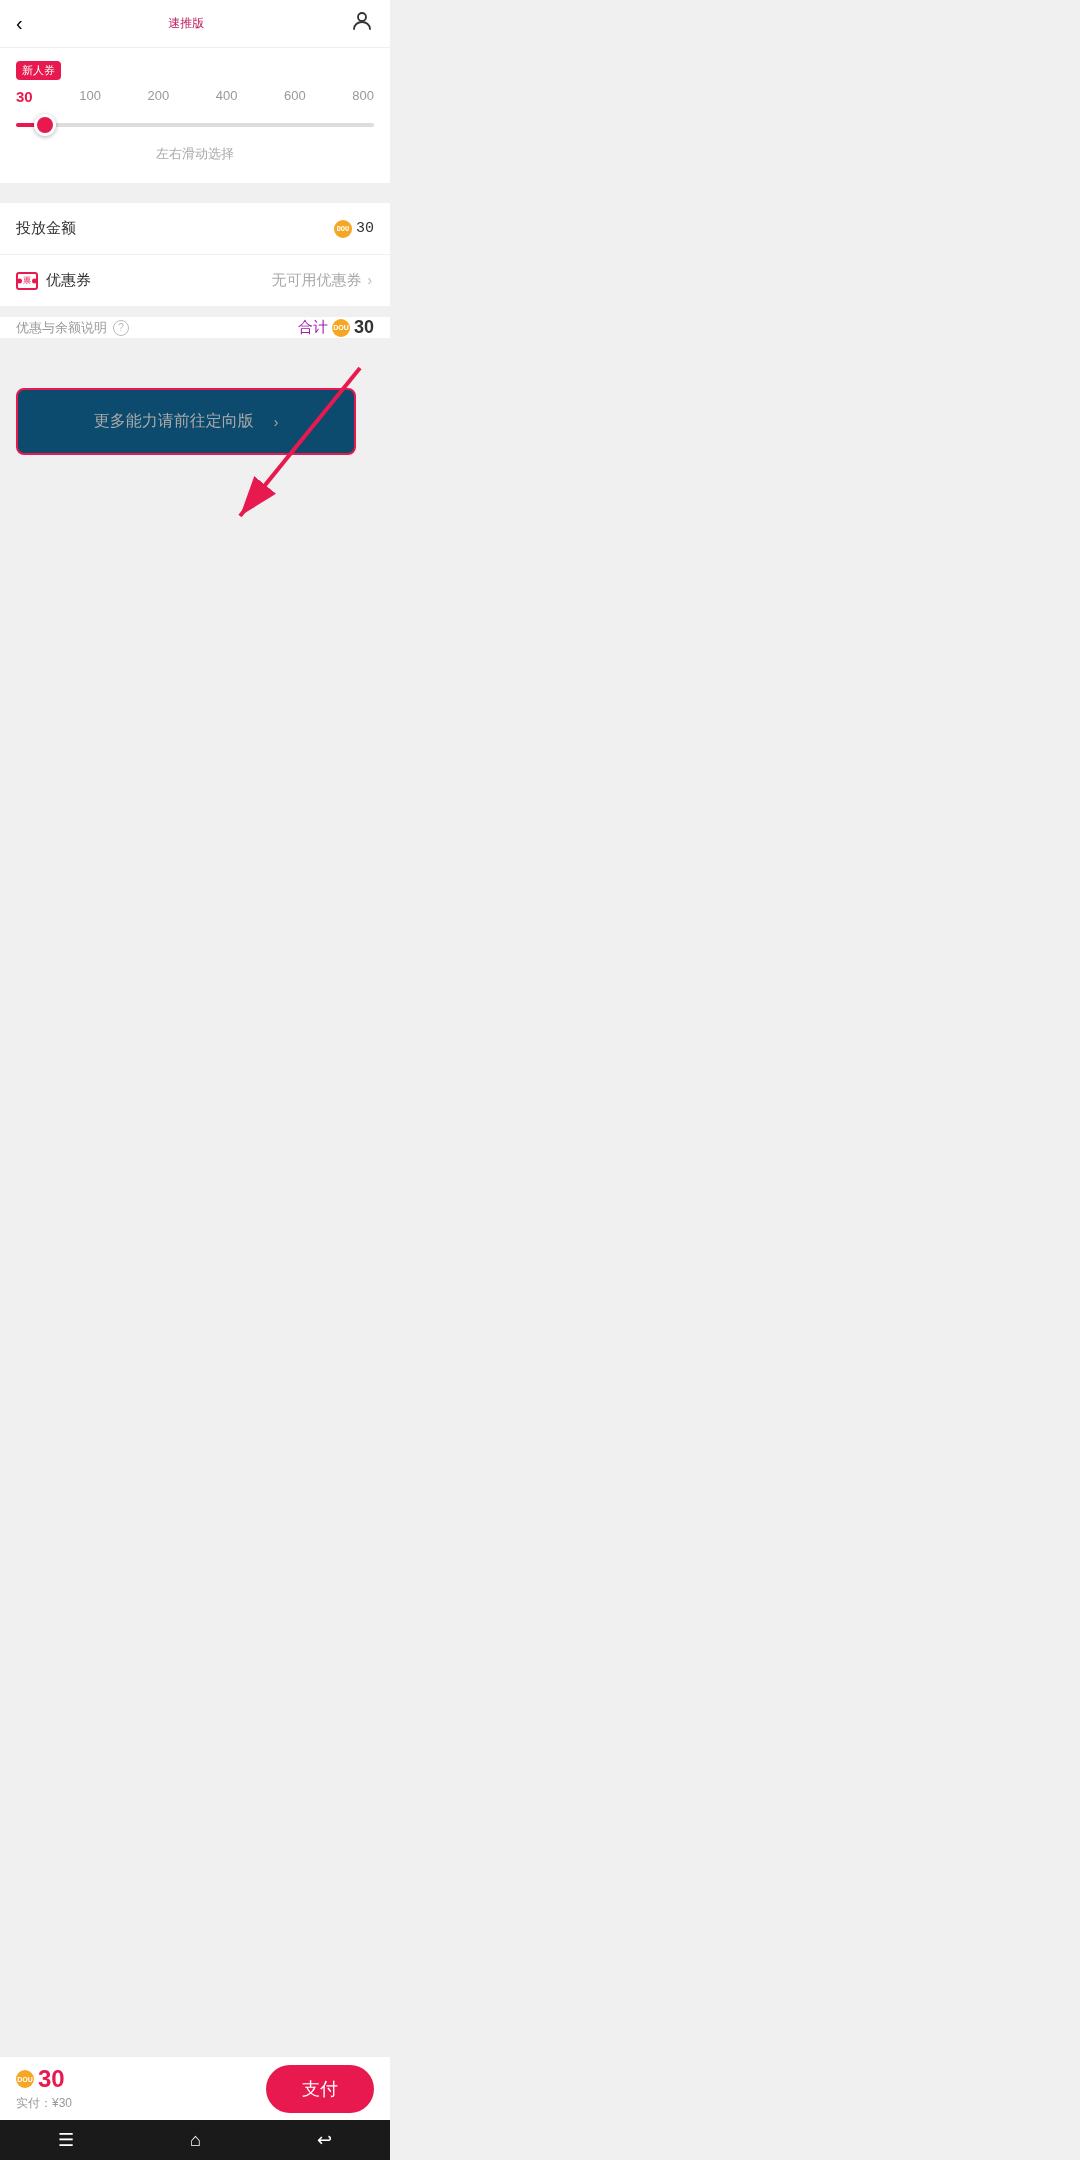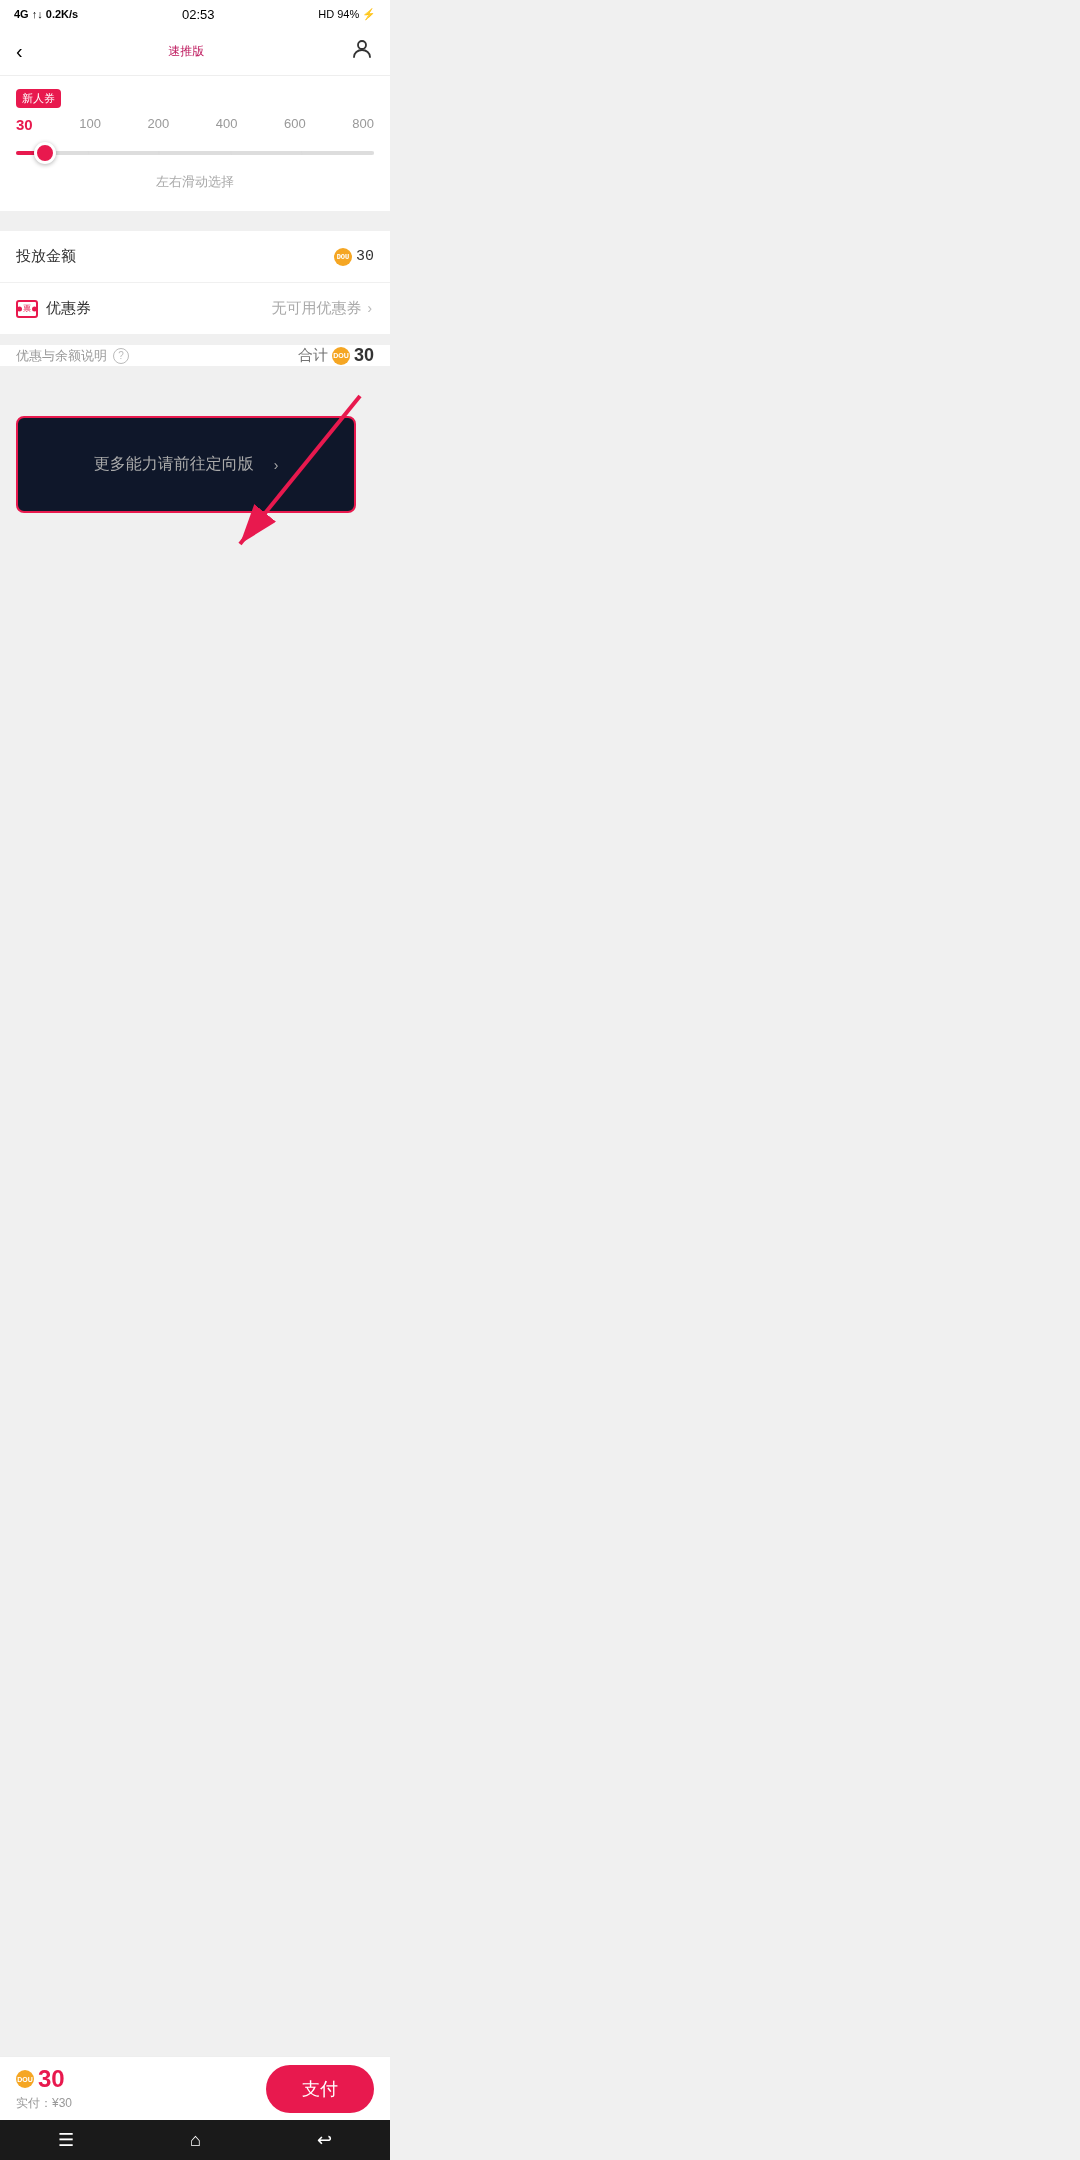--- a/index.html
+++ b/index.html
@@ -237,21 +237,21 @@
       font-size: 10px;
       color: #bbb;
     }
     .summary-right {
       display: flex;
       align-items: center;
       gap: 4px;
       font-size: 16px;
       font-weight: 500;
     }
-    .summary-label { color: #737373; font-size: 15px; }
+    .summary-label { color: #a21caf; font-size: 15px; }
 
     
     .agreement-section {
       background: #fff;
       padding: 14px 16px;
       font-size: 14px;
       color: #555;
     }
     .agreement-link {
       color: #1a73e8;
@@ -270,23 +270,23 @@
     
     .annotation-wrapper {
       position: relative;
       width: 100%;
     }
 
     .redirect-button {
       width: 100%;
       max-width: 340px;
       border: 2px solid #e8194e;
-      background: #0f172a;
+      background: #0c4a6e;
       border-radius: 8px;
-      padding: 36px 16px;
+      padding: 21px 16px;
       display: flex;
       align-items: center;
       justify-content: center;
       cursor: pointer;
       color: #aaa;
       font-size: 16px;
       gap: 20px;
     }
     .redirect-button .chevron-right {
       color: #aaa;
@@ -357,25 +357,20 @@
     
     .scroll-content {
       padding-bottom: 120px;
     }
   </style>
 </head>
 <body>
 
 <div class="scroll-content">
 
-  <div class="status-bar">
-    <span class="status-left">4G ↑↓ 0.2K/s</span>
-    <span class="status-center">02:53</span>
-    <span class="status-right">HD  94% ⚡</span>
-  </div>
 
   <div class="nav-bar">
     <span class="nav-back">‹</span>
     <span class="nav-title">速推版</span>
     <span class="nav-user">
       <svg width="24" height="24" viewBox="0 0 24 24" fill="none">
         <circle cx="12" cy="8" r="4" stroke="#333" stroke-width="1.8"></circle>
         <path d="M4 20c0-4 3.6-7 8-7s8 3 8 7" stroke="#333" stroke-width="1.8" stroke-linecap="round"></path>
       </svg>
     </span>

